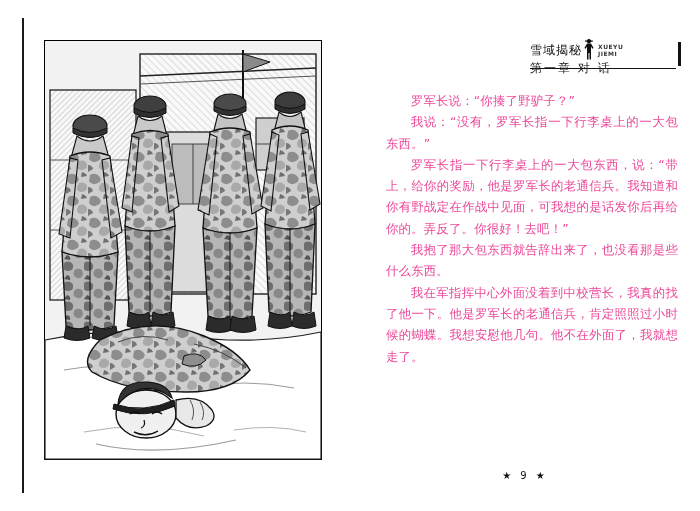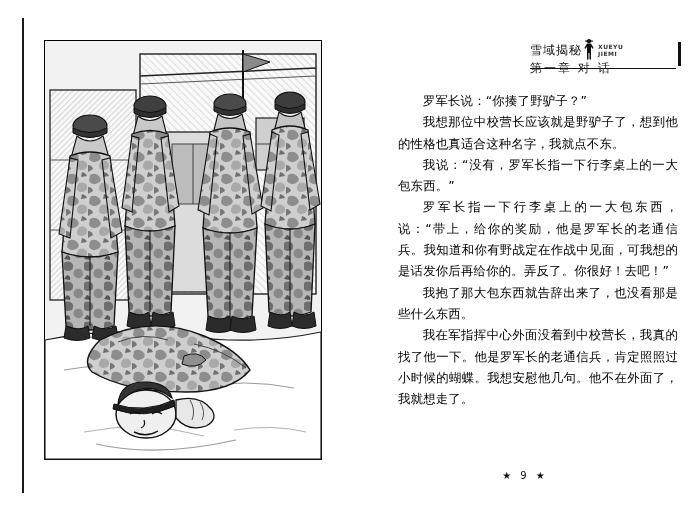--- a/index.html
+++ b/index.html
@@ -113,25 +113,25 @@
     background: #111;
   }
 
   .body-text {
     position: absolute;
     left: 36px;
     top: 90px;
     width: 292px;
   }
   .body-text p {
-    margin: 0 0 0 12px;
+    margin: 0 0 0 0;
     font-family: "DejaVu Sans", "Liberation Sans", sans-serif;
     font-size: 12.4px;
     line-height: 21.3px;
-    color: #000000;
+    color: #ec4899;
     text-indent: 2em;
     text-align: justify;
     letter-spacing: .2px;
   }
   .footer {
     position: absolute;
     left: 0;
     top: 470px;
     width: 350px;
     text-align: center;
@@ -301,21 +301,20 @@
         <div>JIEMI</div>
       </div>
 
       <div class="header-bar"></div>
       <div class="header-rule"></div>
       <div class="header-sub">第一章  对  话</div>
     </div>
 
     <div class="body-text">
       <p>罗军长说：“你揍了野驴子？”</p>
-      <p>我想那位中校营长应该就是野驴子了，想到他的性格也真适合这种名字，我就点不东。</p>
       <p>我说：“没有，罗军长指一下行李桌上的一大包东西。”</p>
       <p>罗军长指一下行李桌上的一大包东西，说：“带上，给你的奖励，他是罗军长的老通信兵。我知道和你有野战定在作战中见面，可我想的是话发你后再给你的。弄反了。你很好！去吧！”</p>
       <p>我抱了那大包东西就告辞出来了，也没看那是些什么东西。</p>
       <p>我在军指挥中心外面没着到中校营长，我真的找了他一下。他是罗军长的老通信兵，肯定照照过小时候的蝴蝶。我想安慰他几句。他不在外面了，我就想走了。</p>
 
     </div>
 
     <div class="footer">★ 9 ★</div>
   </div>
 </div>

